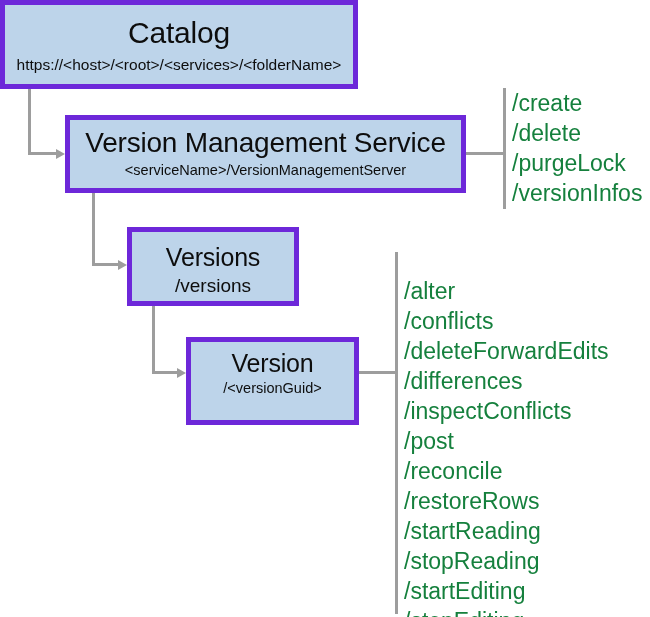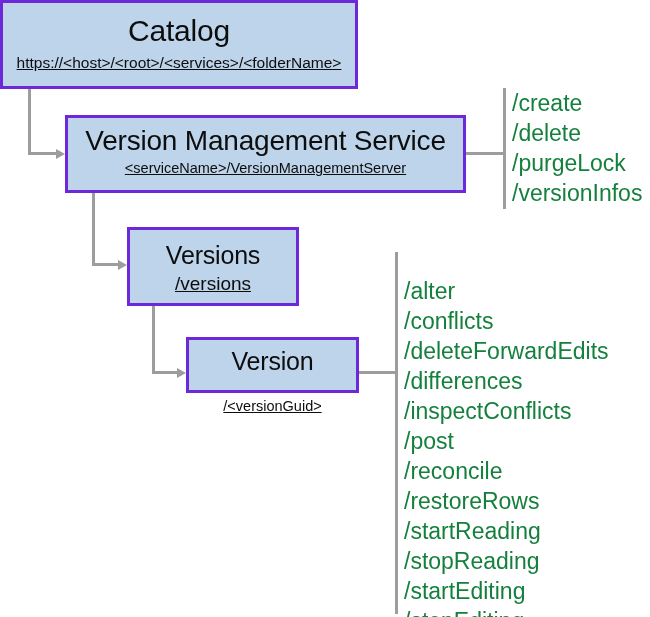--- a/index.html
+++ b/index.html
@@ -18,39 +18,38 @@
     height: 617px;
     background: #ffffff;
     overflow: hidden;
   }
 
   
   .node-box {
     position: absolute;
     box-sizing: border-box;
     background: #bdd4ea;
-    border: 3px solid #6d28d9;
+    border: 5px solid #6d28d9;
     display: flex;
     flex-direction: column;
     align-items: center;
     justify-content: center;
     text-align: right;
     color: #0d0d0d;
   }
   .node-title {
     font-weight: 400;
     line-height: 1.05;
     letter-spacing: -0.2px;
     white-space: nowrap;
   }
   .node-subtitle {
     font-weight: 400;
     line-height: 1.1;
     white-space: nowrap;
-    text-decoration: underline;
   }
 
   
   #node-catalog {
     left: 0px;   top: 0px;
     width: 358px; height: 89px;
     justify-content: flex-start;
     padding-top: 12px;
   }
   #node-catalog .node-title    { font-size: 30px; }
@@ -72,24 +71,23 @@
     width: 172px; height: 79px;
     justify-content: flex-start;
     padding-top: 12px;
   }
   #node-versions .node-title    { font-size: 25px; }
   #node-versions .node-subtitle { font-size: 19px; margin-top: 6px; }
 
   
   #node-version {
     left: 186px; top: 337px;
-    width: 173px; height: 56px;
+    width: 173px; height: 88px;
     justify-content: flex-start;
     padding-top: 8px;
-    gap: 20px;
   }
   #node-version .node-title    { font-size: 25px; }
   #node-version .node-subtitle { font-size: 14.5px; margin-top: 5px; }
 
   
   .connector { position: absolute; }
   .conn-v {
     position: absolute;
     width: 3px;
     background: #9d9d9d;

